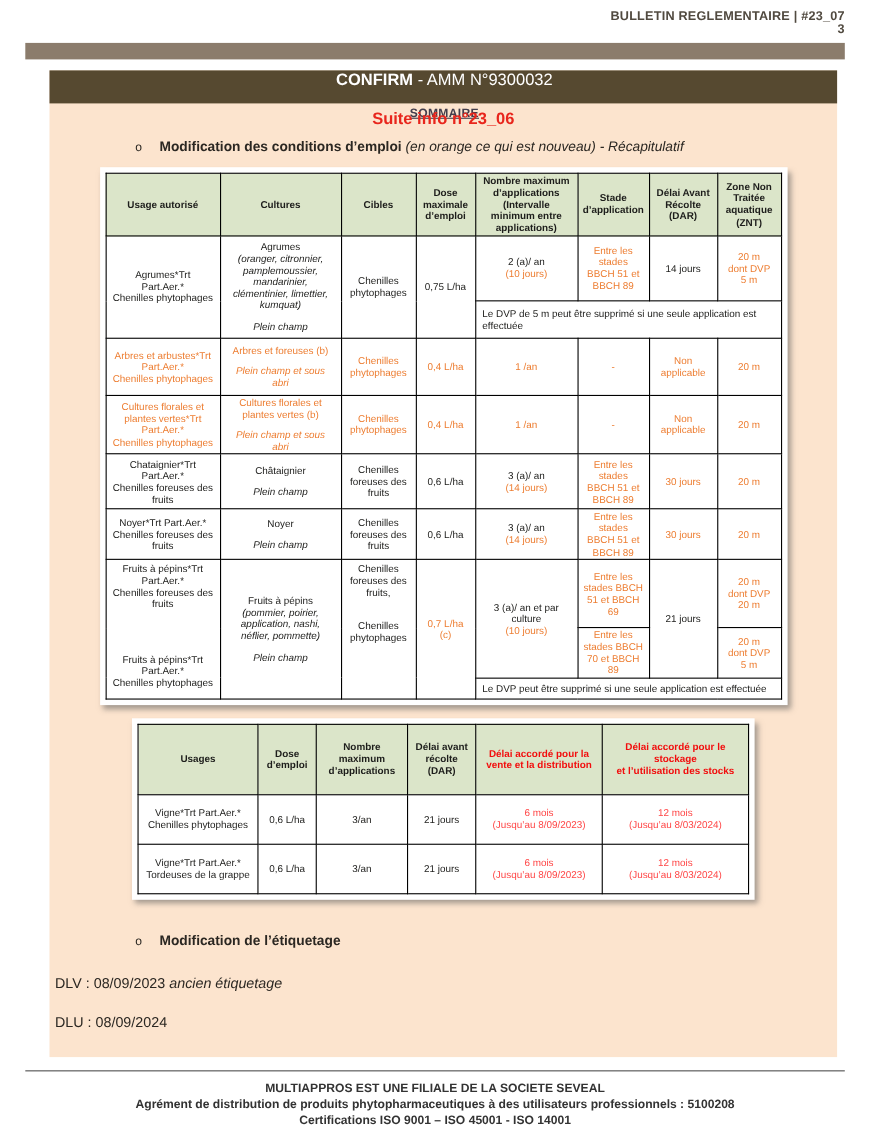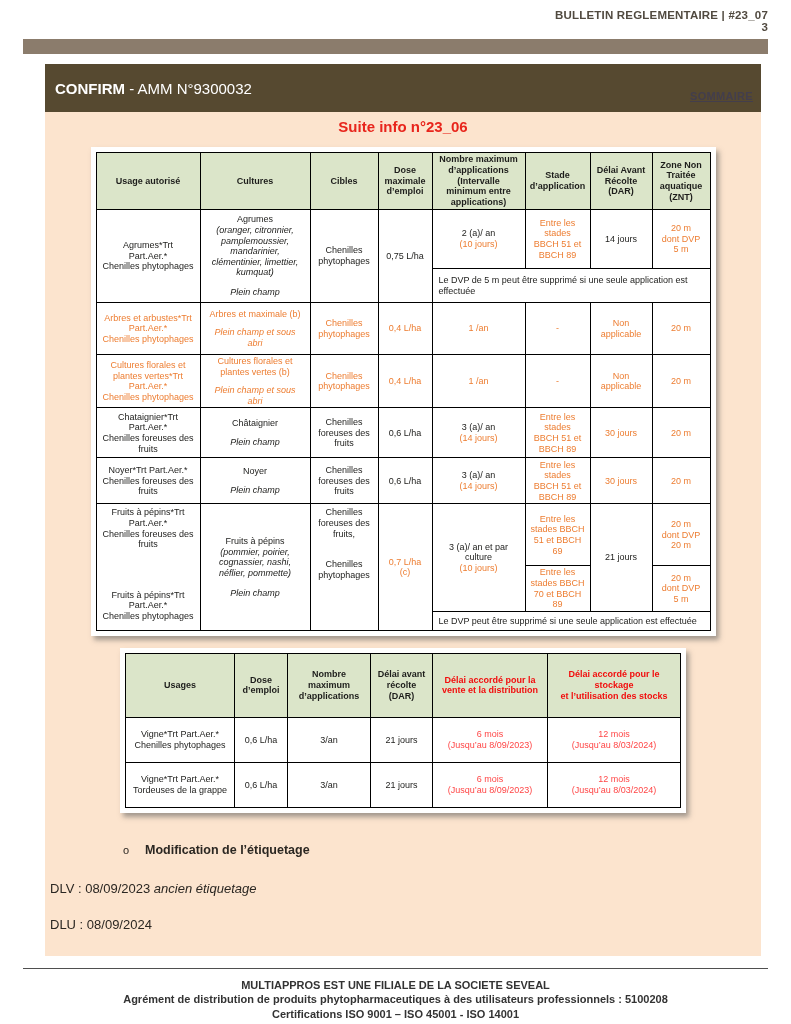--- a/index.html
+++ b/index.html
@@ -14,23 +14,24 @@
     display: flex; justify-content: space-between; align-items: flex-end;
     padding: 9px 23px 0 23px;
     font-weight: bold; font-size: 11.5px; color: #514a40; letter-spacing: 0.2px; flex-direction: column;
   }
   .top-bar { margin: 6px 23px 0 23px; height: 15px; background: #8b7c6c; }
   .content-box {
     margin: 10px 30px 0 45px; width: 716px;
     background: #fce4ce; padding-bottom: 24px;
   }
   .confirm-bar {
-    height: 48px; background: #564930;
+    height: 30px; background: #564930;
     display: flex; align-items: center; justify-content: space-between;
     padding: 0 8px 0 10px;
+    flex-direction: column;
   }
   .confirm-title { color: #ffffff; font-size: 15px; }
   .confirm-title .b { font-weight: bold; }
   .sommaire {
     color: #433e4c; font-size: 11px; font-weight: bold;
     text-decoration: underline; letter-spacing: 0.3px; cursor: pointer; margin-top: 16px;
   }
   .subtitle {
     text-align: center; margin-top: 6px;
     color: #e8251c; font-weight: bold; font-size: 15px;
@@ -97,20 +98,23 @@
 
 <div class="content-box">
 
   <div class="confirm-bar">
     <span class="confirm-title"><span class="b">CONFIRM</span><span> - AMM N°9300032</span></span>
     <a class="sommaire">SOMMAIRE</a>
   </div>
 
   <div class="subtitle">Suite info n°23_06</div>
 
+  <div class="bullet-line">
+    <span class="bullet-o">o</span><span class="b">Modification des conditions d’emploi</span><span class="it"> (en orange ce qui est nouveau) - Récapitulatif</span>
+  </div>
 
   <div class="table-wrap">
     <table class="t1">
       <colgroup>
         <col style="width:104px">
           <col style="width:110px">
           <col style="width:68px">
           <col style="width:54px">
         <col style="width:93px">
           <col style="width:65px">
@@ -172,21 +176,21 @@
       </tr>
       <tr class="h-agrnote">
         <td colspan="4" class="ln note">Le DVP de 5 m peut être supprimé si une seule application est effectuée</td>
       </tr>
 
       <tr class="h-arb orange">
         <td class="ln">Arbres et arbustes*Trt
 Part.Aer.*
 Chenilles phytophages</td>
         <td>
-          <div class="ln">Arbres et maximale (b)</div>
+          <div class="ln">Arbres et foreuses (b)</div>
           <div class="ln it gap-mid">Plein champ et sous
 abri</div>
         </td>
         <td class="ln">Chenilles
 phytophages</td>
         <td class="ln">0,4 L/ha</td>
         <td class="ln">1 /an</td>
         <td class="ln">-</td>
         <td class="ln">Non
 applicable</td>
@@ -269,21 +273,21 @@
 Part.Aer.*
 Chenilles foreuses des
 fruits</div>
           <div class="ln u-gap">Fruits à pépins*Trt
 Part.Aer.*
 Chenilles phytophages</div>
         </td>
         <td rowspan="3">
           <div class="ln">Fruits à pépins</div>
           <div class="ln it">(pommier, poirier,
-cognassier, nashi,
+application, nashi,
 néflier, pommette)</div>
           <div class="ln it gap-top">Plein champ</div>
         </td>
         <td rowspan="3" class="va-top">
           <div class="ln">Chenilles
 foreuses des
 fruits,</div>
           <div class="ln c-gap">Chenilles
 phytophages</div>
         </td>

